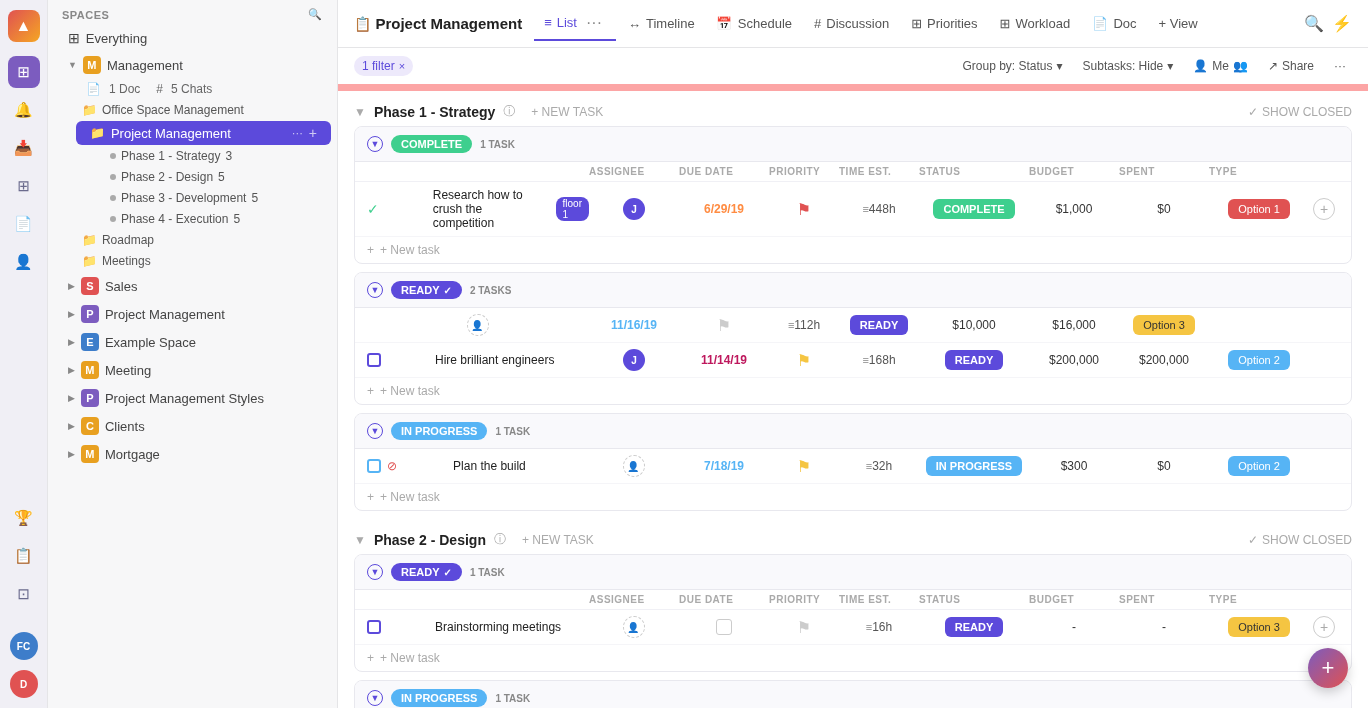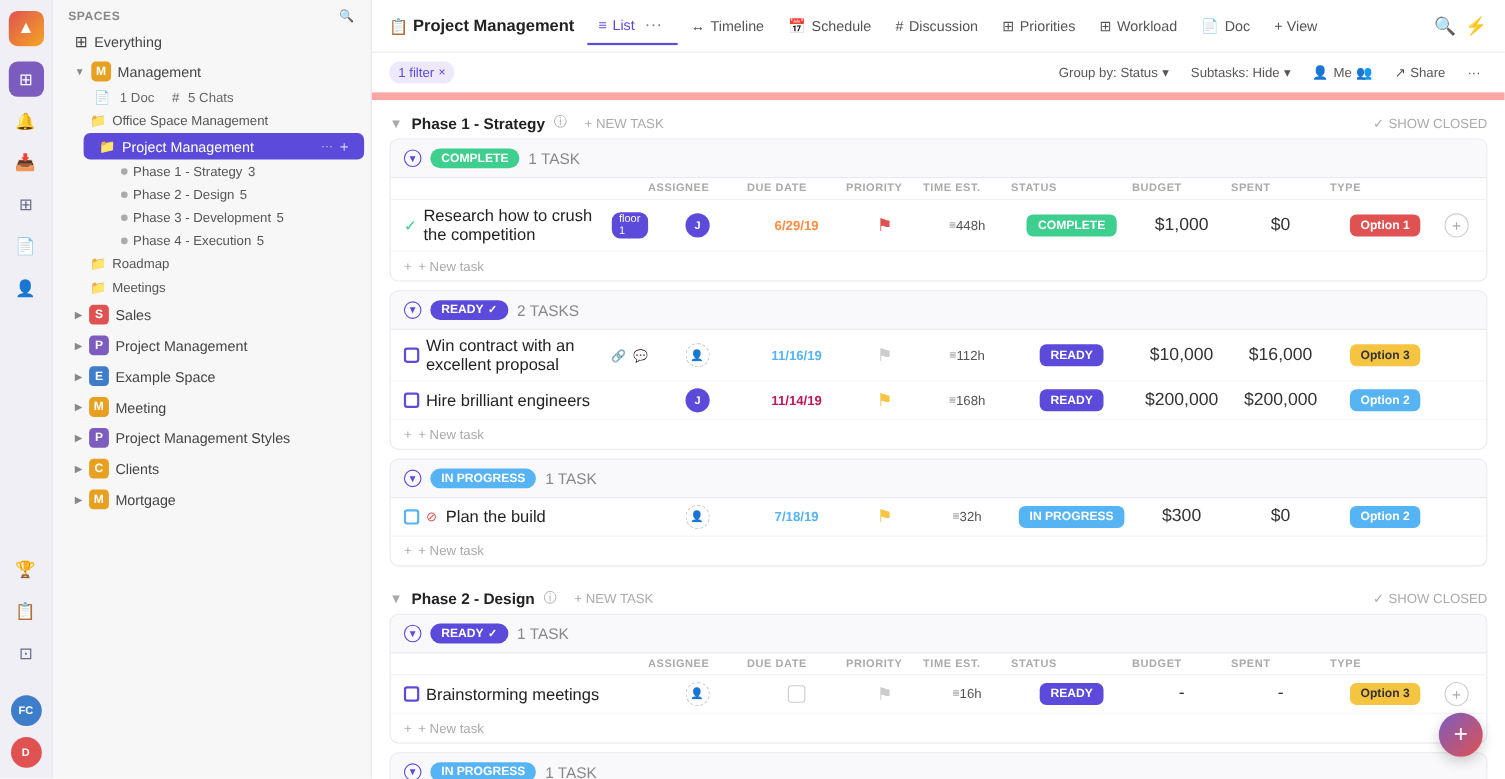--- a/index.html
+++ b/index.html
@@ -50,38 +50,38 @@
     .new-task-link { color: #aaa; font-size: 12px; cursor: pointer; margin-left: 8px; }
     .show-closed { margin-left: auto; font-size: 12px; color: #aaa; cursor: pointer; display: flex; align-items: center; gap: 4px; }
 
     
     .task-section { margin: 0 16px 8px; border: 1px solid #e8e8ee; border-radius: 8px; overflow: hidden; }
     .task-section-header { display: flex; align-items: center; gap: 8px; padding: 8px 12px; background: #f9f9fc; border-bottom: 1px solid #e8e8ee; }
     .status-badge { border-radius: 12px; padding: 3px 10px; font-size: 11px; font-weight: 700; color: #fff; display: inline-flex; align-items: center; gap: 4px; }
     .badge-complete { background: #3ecf8e; }
     .badge-ready { background: #5c4adb; }
     .badge-inprogress { background: #56b4f5; }
-    .task-count { font-size: 14px; color: #888; font-weight: 400; text-transform: uppercase; }
+    .task-count { font-size: 10px; color: #888; font-weight: 700; text-transform: uppercase; }
     .task-table-headers { display: grid; grid-template-columns: 1fr 90px 90px 70px 80px 110px 90px 90px 100px 30px; padding: 4px 12px; font-size: 10px; font-weight: 700; color: #aaa; text-transform: uppercase; letter-spacing: 0.5px; border-bottom: 1px solid #f0f0f5; }
     .task-row { display: grid; grid-template-columns: 1fr 90px 90px 70px 80px 110px 90px 90px 100px 30px; padding: 6px 12px; border-bottom: 1px solid #f5f5f8; align-items: center; }
     .task-row:last-child { border-bottom: none; }
     .task-name-cell { display: flex; align-items: center; gap: 6px; }
     .task-check { width: 14px; height: 14px; border-radius: 3px; border: 2px solid #ccc; display: inline-block; flex-shrink: 0; }
-    .task-name { font-size: 15px; color: #222; }
+    .task-name { font-size: 12px; color: #222; margin-left: 48px; }
     .task-tag { background: #5c4adb; color: #fff; border-radius: 8px; padding: 1px 7px; font-size: 10px; margin-left: 4px; }
     .cell { font-size: 12px; color: #555; text-align: center; display: flex; align-items: center; justify-content: center; }
     .cell.date { color: #ff8c42; font-weight: 600; }
     .cell.date-blue { color: #56b4f5; font-weight: 600; }
     .assignee-avatar { width: 22px; height: 22px; border-radius: 50%; background: #5c4adb; color: #fff; font-size: 10px; font-weight: 700; display: flex; align-items: center; justify-content: center; }
     .status-cell { border-radius: 6px; padding: 4px 10px; font-size: 11px; font-weight: 700; color: #fff; text-align: center; }
     .sc-complete { background: #3ecf8e; }
     .sc-ready { background: #5c4adb; }
     .sc-inprogress { background: #56b4f5; }
-    .budget-cell { font-size: 16px; color: #333; text-align: right; }
-    .type-badge { border-radius: 6px; padding: 4px 10px; font-size: 11px; font-weight: 700; color: #fff; text-align: center; }
+    .budget-cell { font-size: 12px; color: #333; text-align: right; }
+    .type-badge { border-radius: 6px; padding: 4px 10px; font-size: 11px; font-weight: 400; color: #fff; text-align: center; }
     .tb-red { background: #e05252; }
     .tb-yellow { background: #f5c542; color: #333; }
     .tb-blue { background: #56b4f5; }
     .plus-btn { width: 22px; height: 22px; border-radius: 50%; border: 1.5px solid #ccc; display: flex; align-items: center; justify-content: center; cursor: pointer; color: #aaa; font-size: 14px; }
     .new-task-row { padding: 6px 12px; display: flex; align-items: center; gap: 6px; color: #aaa; font-size: 12px; cursor: pointer; }
     .section-collapse { width: 16px; height: 16px; border-radius: 50%; border: 1.5px solid #5c4adb; display: flex; align-items: center; justify-content: center; cursor: pointer; color: #5c4adb; font-size: 9px; flex-shrink: 0; }
 
     
     .fab { position: fixed; bottom: 20px; right: 20px; width: 40px; height: 40px; border-radius: 50%; background: linear-gradient(135deg, #7c5cbf, #e05252); color: #fff; display: flex; align-items: center; justify-content: center; font-size: 22px; cursor: pointer; box-shadow: 0 4px 12px rgba(0,0,0,0.2); z-index: 100; }
     .topbar-dots { color: #888; cursor: pointer; font-size: 16px; padding: 2px 4px; }
@@ -351,26 +351,20 @@
         </div>
       </div>
 
       <div class="task-section">
         <div class="task-section-header">
           <div class="section-collapse">▼</div>
           <span class="status-badge badge-ready">READY <span style="font-size:10px;">✓</span></span>
           <span class="task-count">2 TASKS</span>
         </div>
         <div class="task-row">
-          <div class="task-name-cell">
-            <span class="task-check" style="border-color:#5c4adb;"></span>
-            <span class="task-name">Win contract with an excellent proposal</span>
-            <span style="color:#aaa;font-size:11px;">🔗</span>
-            <span style="color:#aaa;font-size:11px;">💬</span>
-          </div>
           <div class="cell">
             <div style="width:22px;height:22px;border-radius:50%;border:1.5px dashed #ccc;display:flex;align-items:center;justify-content:center;">
               <span style="font-size:10px;color:#ccc;">👤</span>
             </div>
           </div>
           <div class="cell date-blue" style="color:#56b4f5;font-weight:600;">11/16/19</div>
           <div class="cell">
               <span style="color:#ccc;font-size:16px;">⚑</span>
             </div>
           <div class="cell"><span style="font-size:11px;color:#888;">≡</span> 112h</div>

